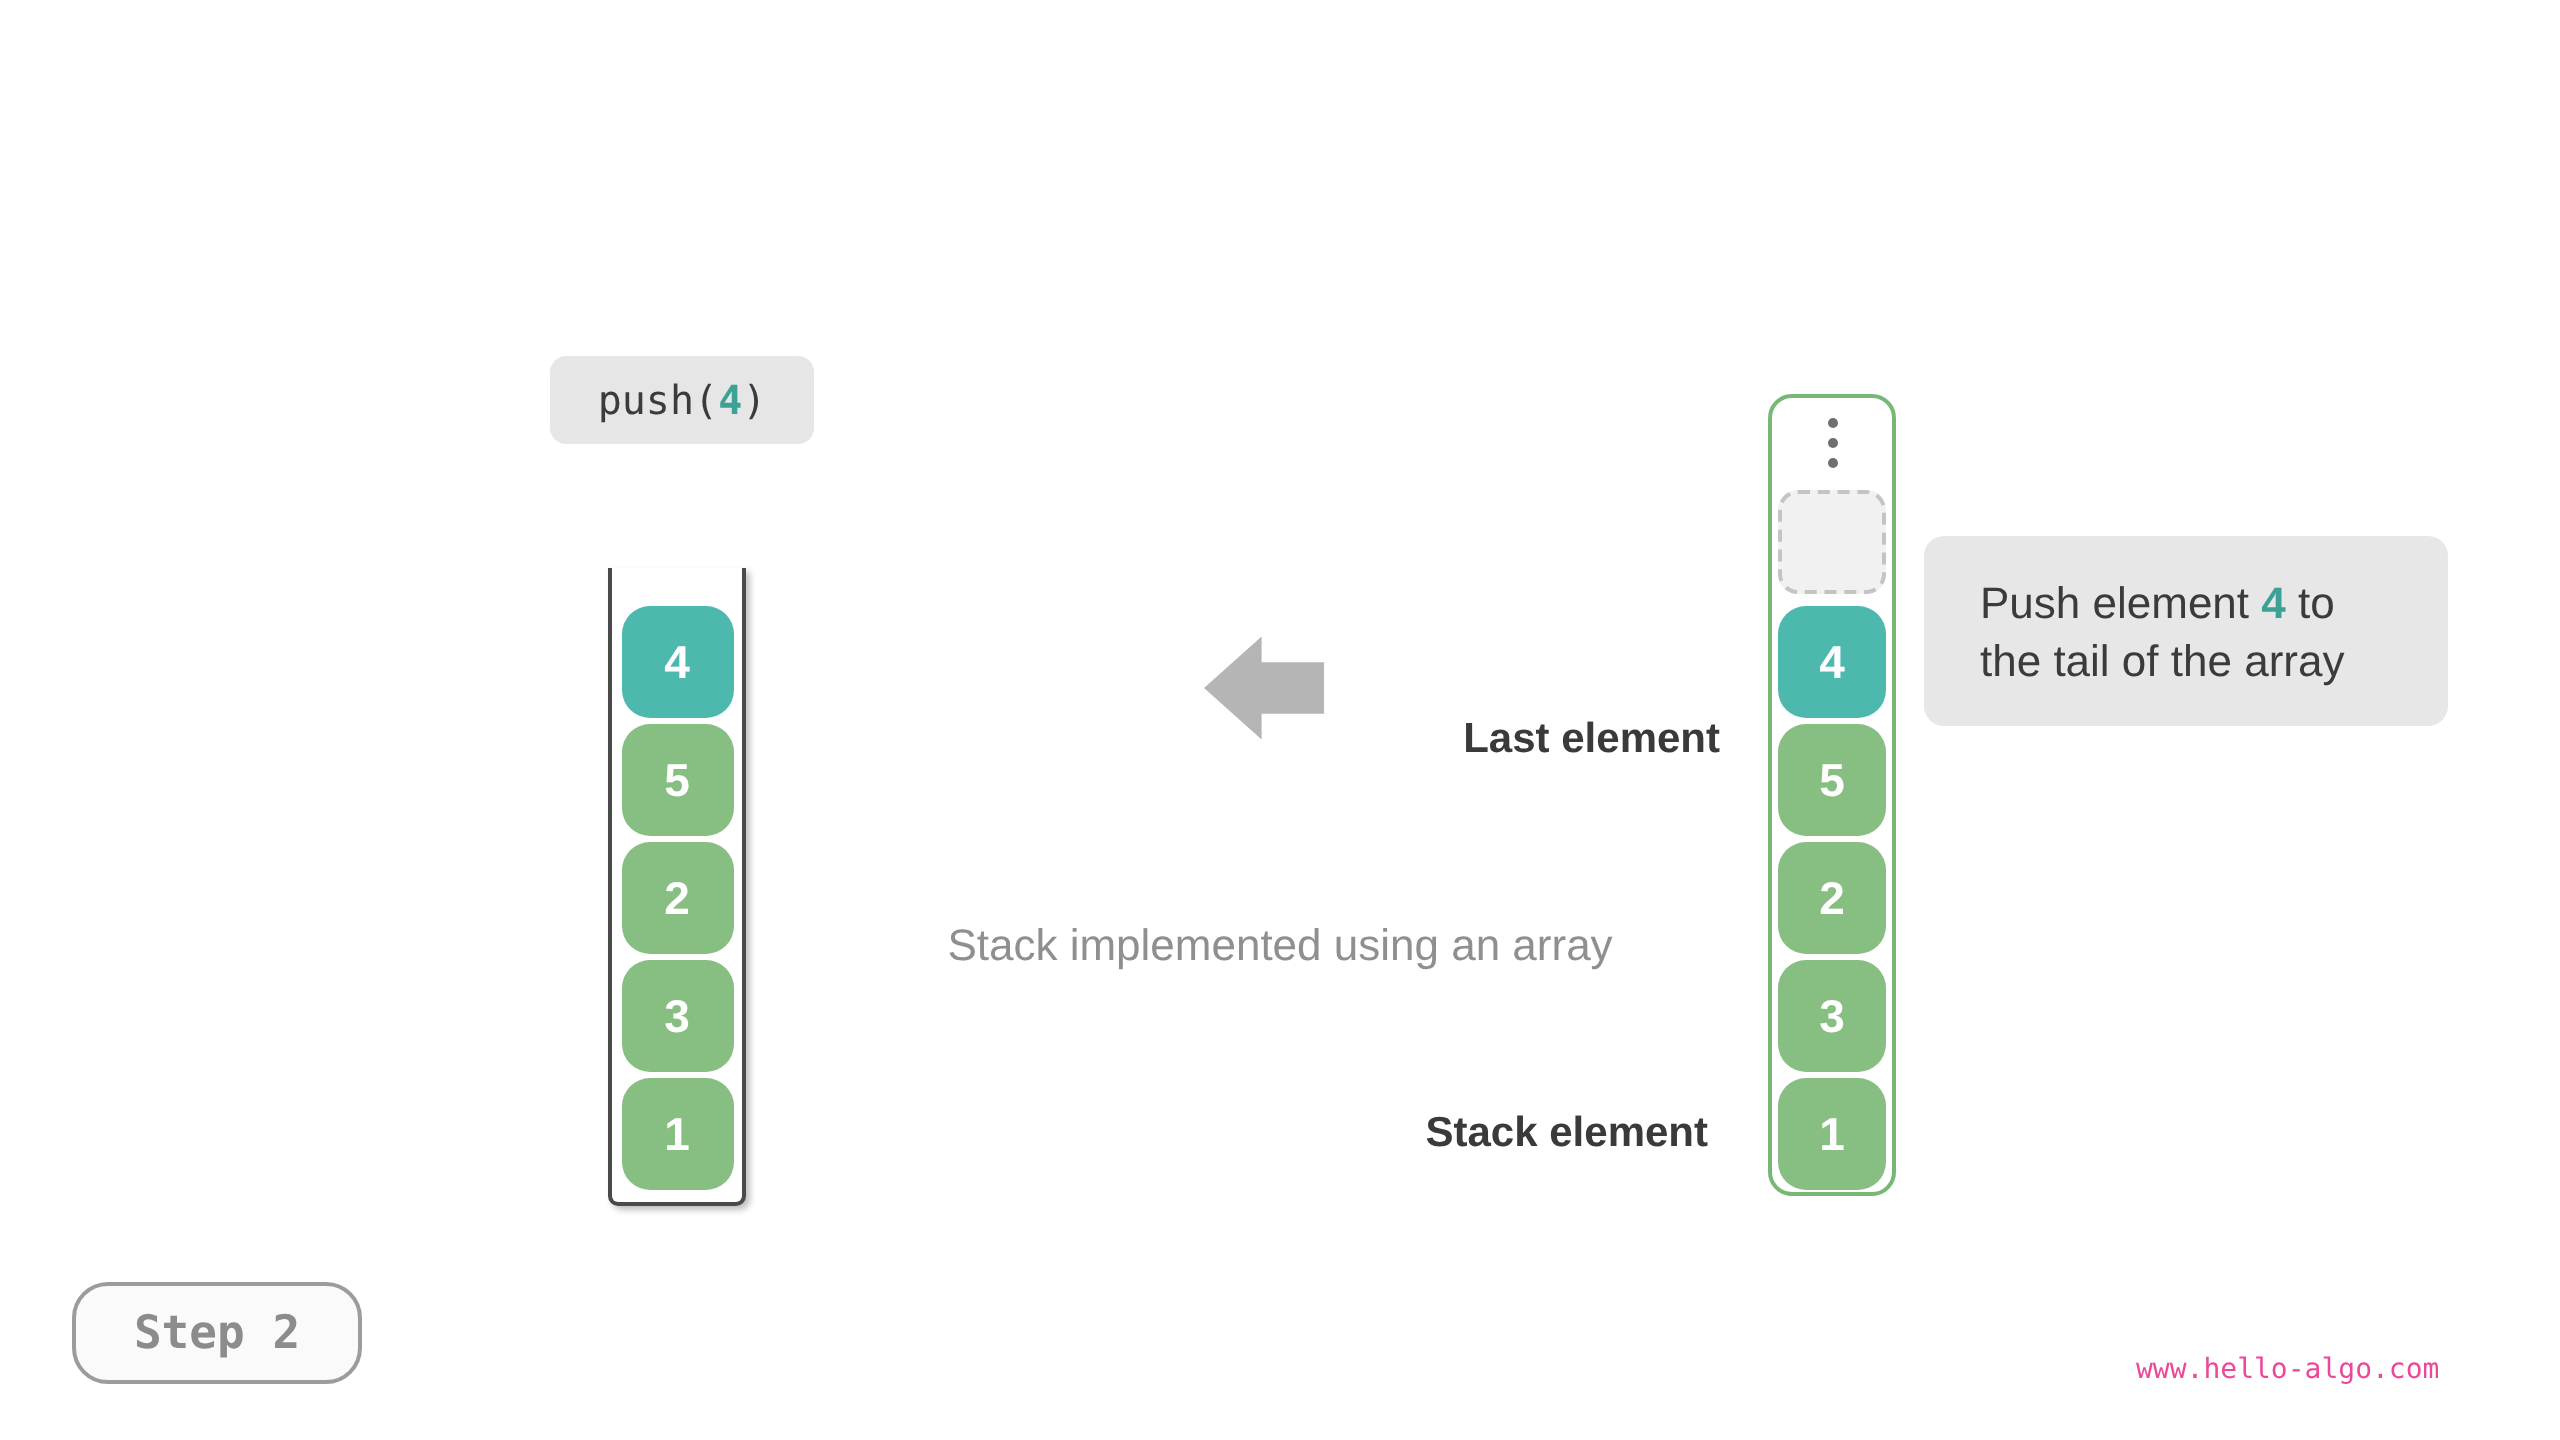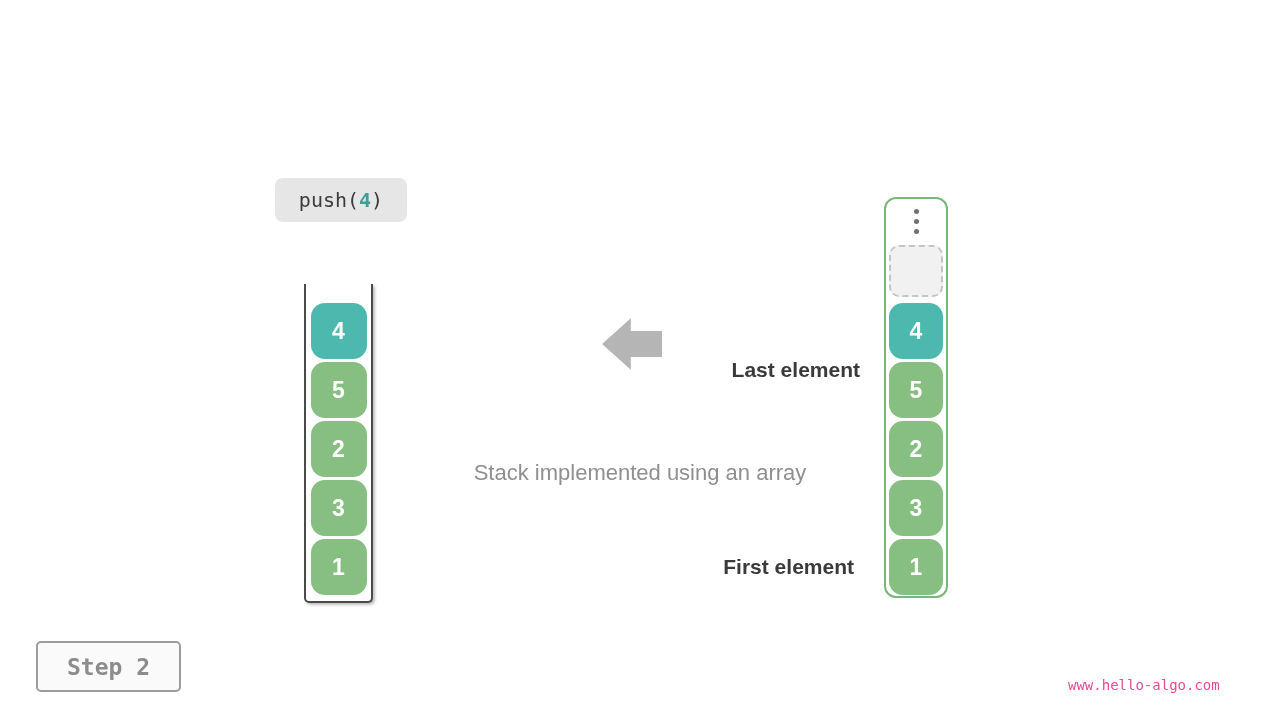--- a/index.html
+++ b/index.html
@@ -111,21 +111,21 @@
     white-space: pre;
   }
 
   
   .step-badge {
     position: absolute;
     left: 36px; top: 641px;
     width: 145px; height: 51px;
     background: #fafafa;
     border: 2px solid #9c9c9c;
-    border-radius: 5px;
+    border-radius: 18px;
     display: flex; align-items: center; justify-content: center;
     font-family: "DejaVu Sans Mono", monospace;
     font-weight: bold; font-size: 23px; color: #8c8c8c;
   }
 
   
   .watermark {
     position: absolute;
     left: 1068px; top: 677px;
     font-family: "DejaVu Sans Mono", monospace;
@@ -147,37 +147,41 @@
     <div class="box teal">4</div>
     <div class="box green">5</div>
     <div class="box green">2</div>
     <div class="box green">3</div>
     <div class="box green">1</div>
   </div>
 
   <div class="block-arrow"></div>
 
   <div class="label-bold label-last">Last element</div>
-  <div class="label-bold label-first">First element</div>
+  <div class="label-bold label-first">Stack element</div>
   <div class="caption">Stack implemented using an array</div>
 
   <div class="array-container">
     <div class="dots">
       <div class="dot"></div>
       <div class="dot"></div>
       <div class="dot"></div>
     </div>
     <div class="placeholder"></div>
     <div class="cells">
       <div class="box teal">4</div>
       <div class="box green">5</div>
       <div class="box green">2</div>
       <div class="box green">3</div>
       <div class="box green">1</div>
     </div>
   </div>
 
+  <div class="tooltip">
+    <div><span>Push element </span><span class="hl-teal">4</span><span> to</span></div>
+    <div>the tail of the array</div>
+  </div>
 
   <div class="step-badge">Step 2</div>
 
   <div class="watermark">www.hello-algo.com</div>
 
 </div>
 
 </body></html>

